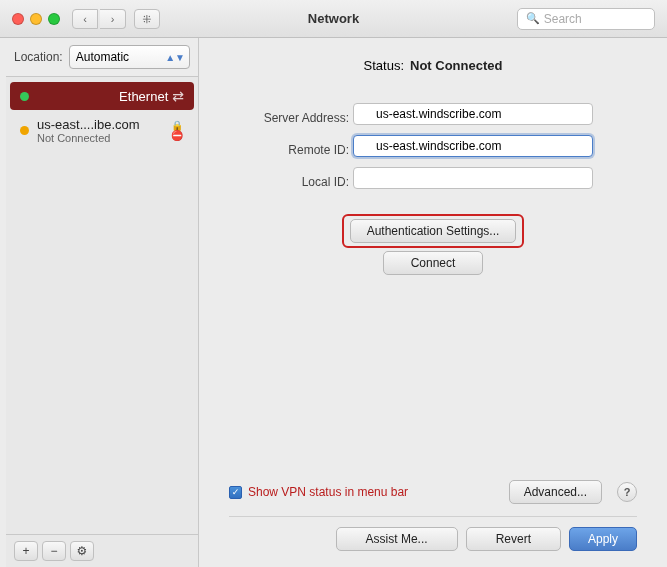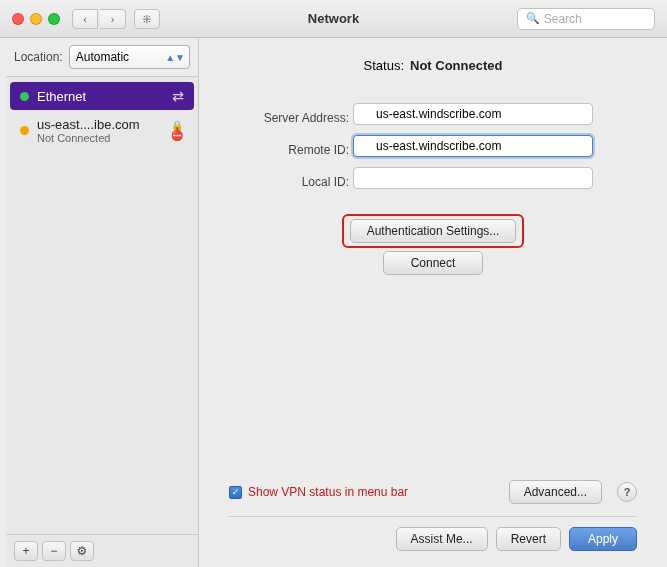--- a/index.html
+++ b/index.html
@@ -158,22 +158,23 @@
 
     .network-item {
       padding: 6px 10px;
       display: flex;
       align-items: center;
       cursor: pointer;
       border-radius: 4px;
       margin: 1px 4px;
     }
     .network-item.selected {
-      background: #4c1d95;
+      background: #7f1d1d;
       color: white;
+      text-align: right;
     }
     .network-item.selected .net-name,
     .network-item.selected .net-status { color: white; }
 
     .status-dot {
       width: 9px;
       height: 9px;
       border-radius: 50%;
       margin-right: 8px;
       flex-shrink: 0;
@@ -393,21 +394,21 @@
       padding-top: 10px;
       border-top: 1px solid #d0d0d0;
     }
     .assist-btn, .revert-btn {
       height: 24px;
       background: linear-gradient(to bottom, #f8f8f8, #e0e0e0);
       border: 1px solid #b8b8b8;
       border-radius: 5px;
       font-size: 12px;
       color: #222;
-      padding: 0 14px;
+      padding: 0 29px;
       cursor: pointer;
     }
     .apply-btn {
       height: 24px;
       background: linear-gradient(to bottom, #6da4e8, #4a7dc8);
       border: 1px solid #3a6ab8;
       border-radius: 5px;
       font-size: 12px;
       color: #fff;
       padding: 0 18px;

